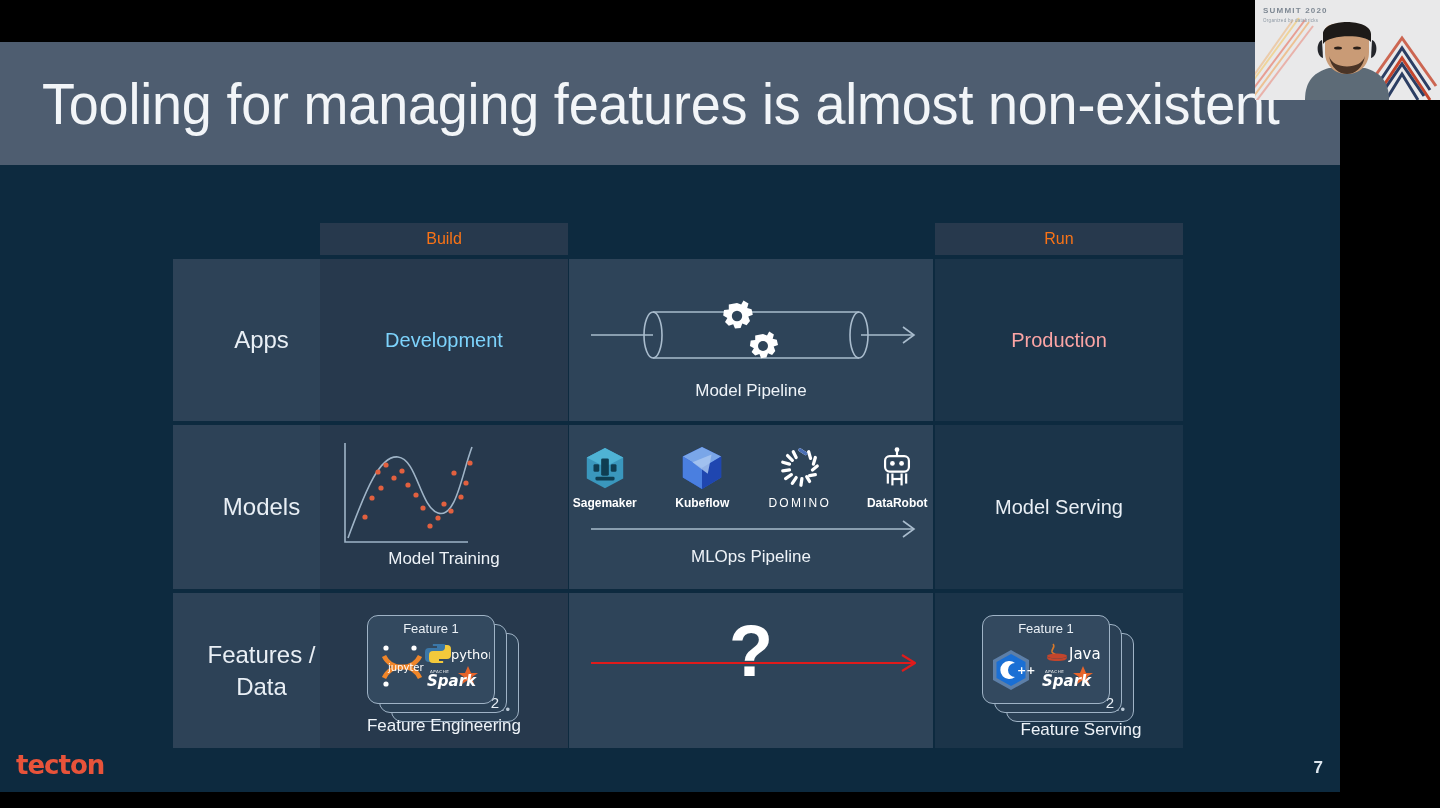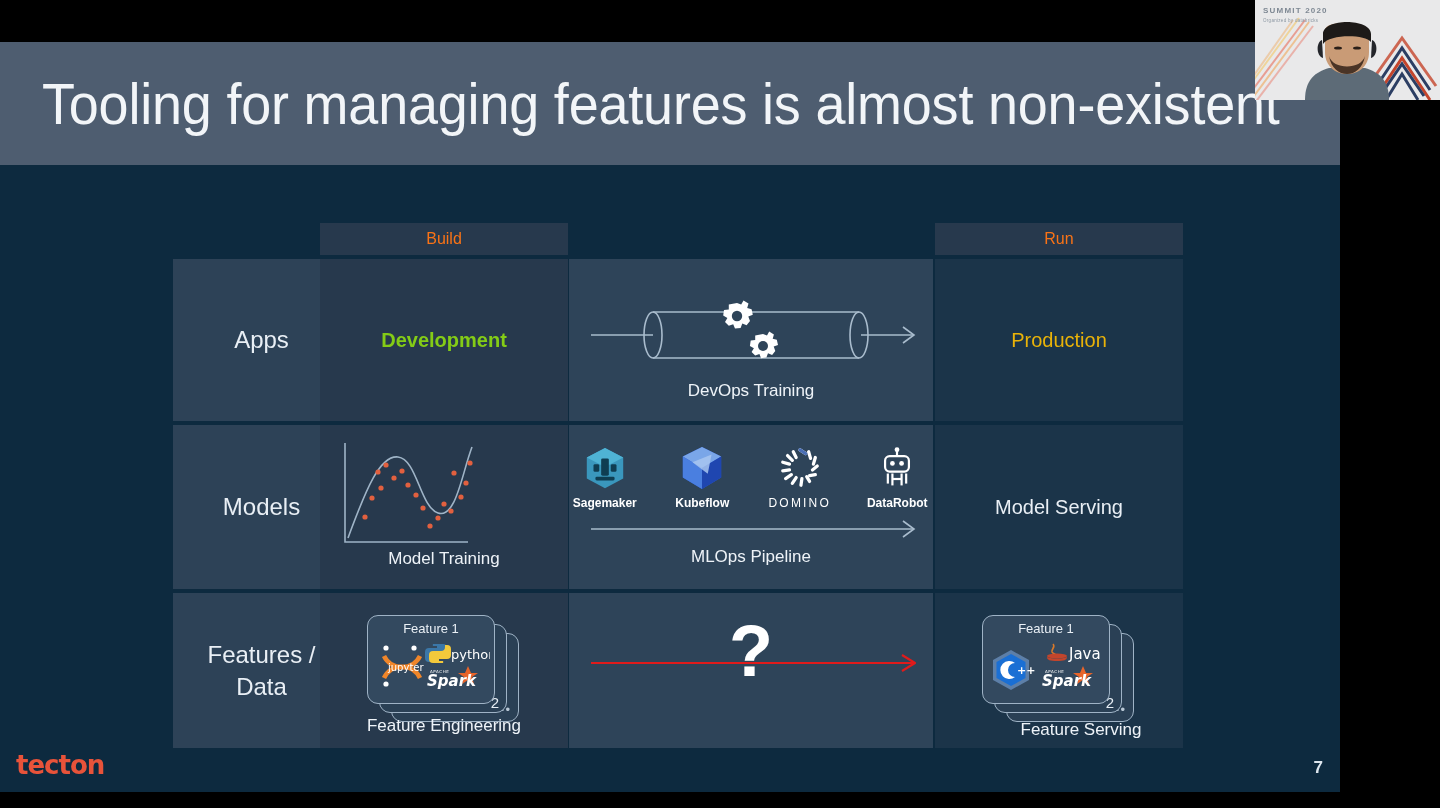--- a/index.html
+++ b/index.html
@@ -87,21 +87,21 @@
     </div>
 
     <div id="matrix">
 
       <div class="hdr build">Build</div>
       <div class="hdr run">Run</div>
 
       <div class="cell rowlabel col-label r1">Apps</div>
 
       <div class="cell c-build col-build r1">
-        <span style="font-size:20px;color:#84cc16;font-weight:700;">Development</span>
+        <span style="font-size:20px;color:#7dd3fc;font-weight:400;">Development</span>
       </div>
 
       <div class="cell c-mid col-mid r1">
         <svg class="svgfull" viewBox="0 0 364 162">
           <g stroke="#a9bccd" stroke-width="1.6" fill="none">
             <line x1="22" y1="76" x2="84" y2="76"></line>
             <path d="M84 53 L290 53"></path>
             <path d="M84 99 L290 99"></path>
             <ellipse cx="84" cy="76" rx="9" ry="23"></ellipse>
             <ellipse cx="290" cy="76" rx="9" ry="23"></ellipse>
@@ -112,25 +112,25 @@
           <g transform="translate(168,62)" fill="#ffffff">
             <path d="M0,-18 L4.2,-16.5 L6.5,-20.5 L11.5,-17.5 L10.2,-13 L14.6,-11.8 L15.8,-6.2 L11.3,-4.6 L13,0 L9.6,4.2 L5.3,2.4 L3.6,7 L-2,7.6 L-3.8,3.2 L-8.2,4.8 L-12,1 L-9.6,-3 L-13.8,-5.4 L-13,-11 L-8.2,-11.6 L-8.2,-16.4 Z"></path>
             <circle cx="0" cy="-5" r="5.2" fill="#2e4459"></circle>
           </g>
 
           <g transform="translate(194,92)" fill="#ffffff">
             <path d="M0,-17 L4,-15.6 L6.2,-19.4 L10.9,-16.6 L9.7,-12.3 L13.8,-11.2 L15,-5.9 L10.7,-4.4 L12.3,0 L9.1,4 L5,2.3 L3.4,6.6 L-1.9,7.2 L-3.6,3 L-7.8,4.6 L-11.4,1 L-9.1,-2.8 L-13.1,-5.1 L-12.3,-10.4 L-7.8,-11 L-7.8,-15.5 Z"></path>
             <circle cx="0" cy="-5" r="5" fill="#2e4459"></circle>
           </g>
         </svg>
-        <div class="cap" style="bottom:20px;">DevOps Training</div>
+        <div class="cap" style="bottom:20px;">Model Pipeline</div>
       </div>
 
       <div class="cell c-run col-run r1">
-        <span style="font-size:20px;color:#eab308;font-weight:300;">Production</span>
+        <span style="font-size:20px;color:#fca5a5;font-weight:300;">Production</span>
       </div>
 
       <div class="cell rowlabel col-label r2">Models</div>
 
       <div class="cell c-build col-build r2">
         <svg class="svgfull" viewBox="0 0 248 164">
           <g stroke="#9fb4c7" stroke-width="1.6" fill="none">
             <path d="M25 18 L25 117 L148 117"></path>
             <path d="M28 113 C46 64, 60 30, 78 32 C97 34, 100 82, 118 88 C136 94, 142 48, 152 22"></path>
           </g>

